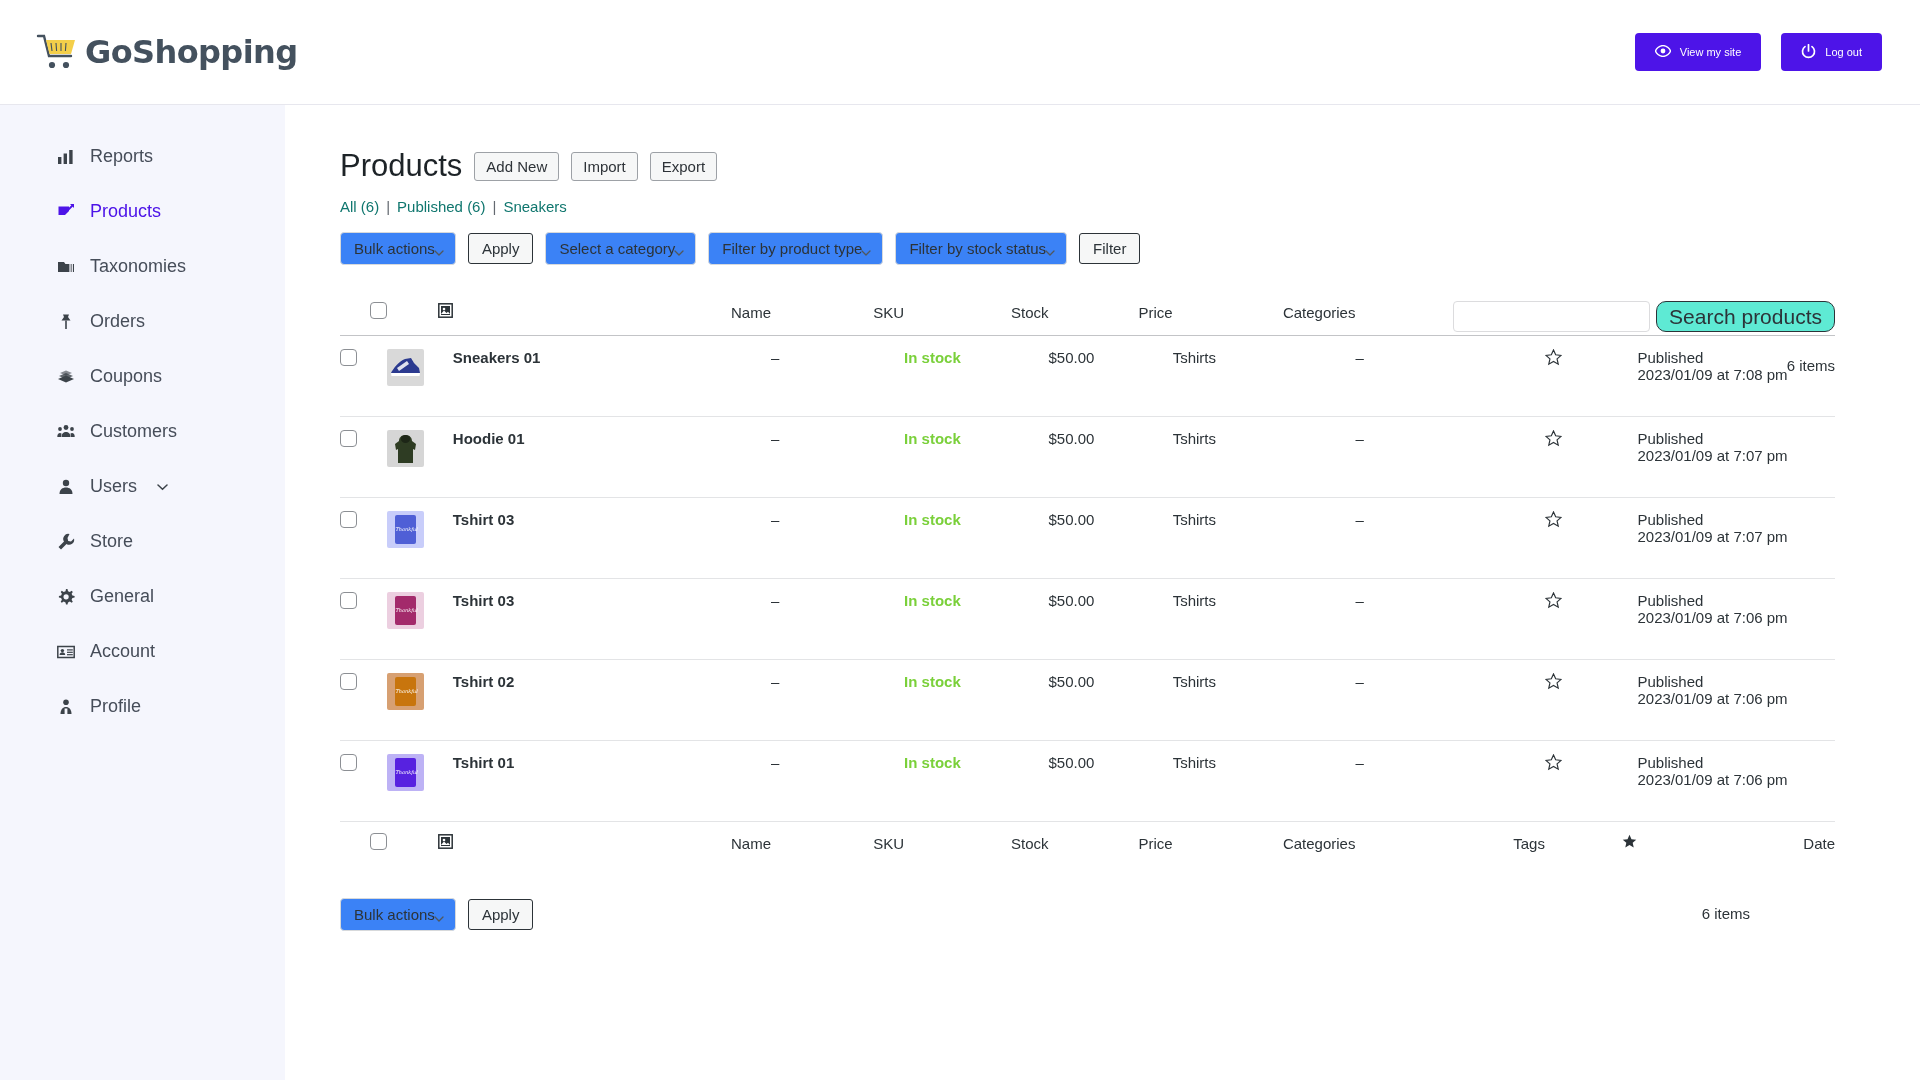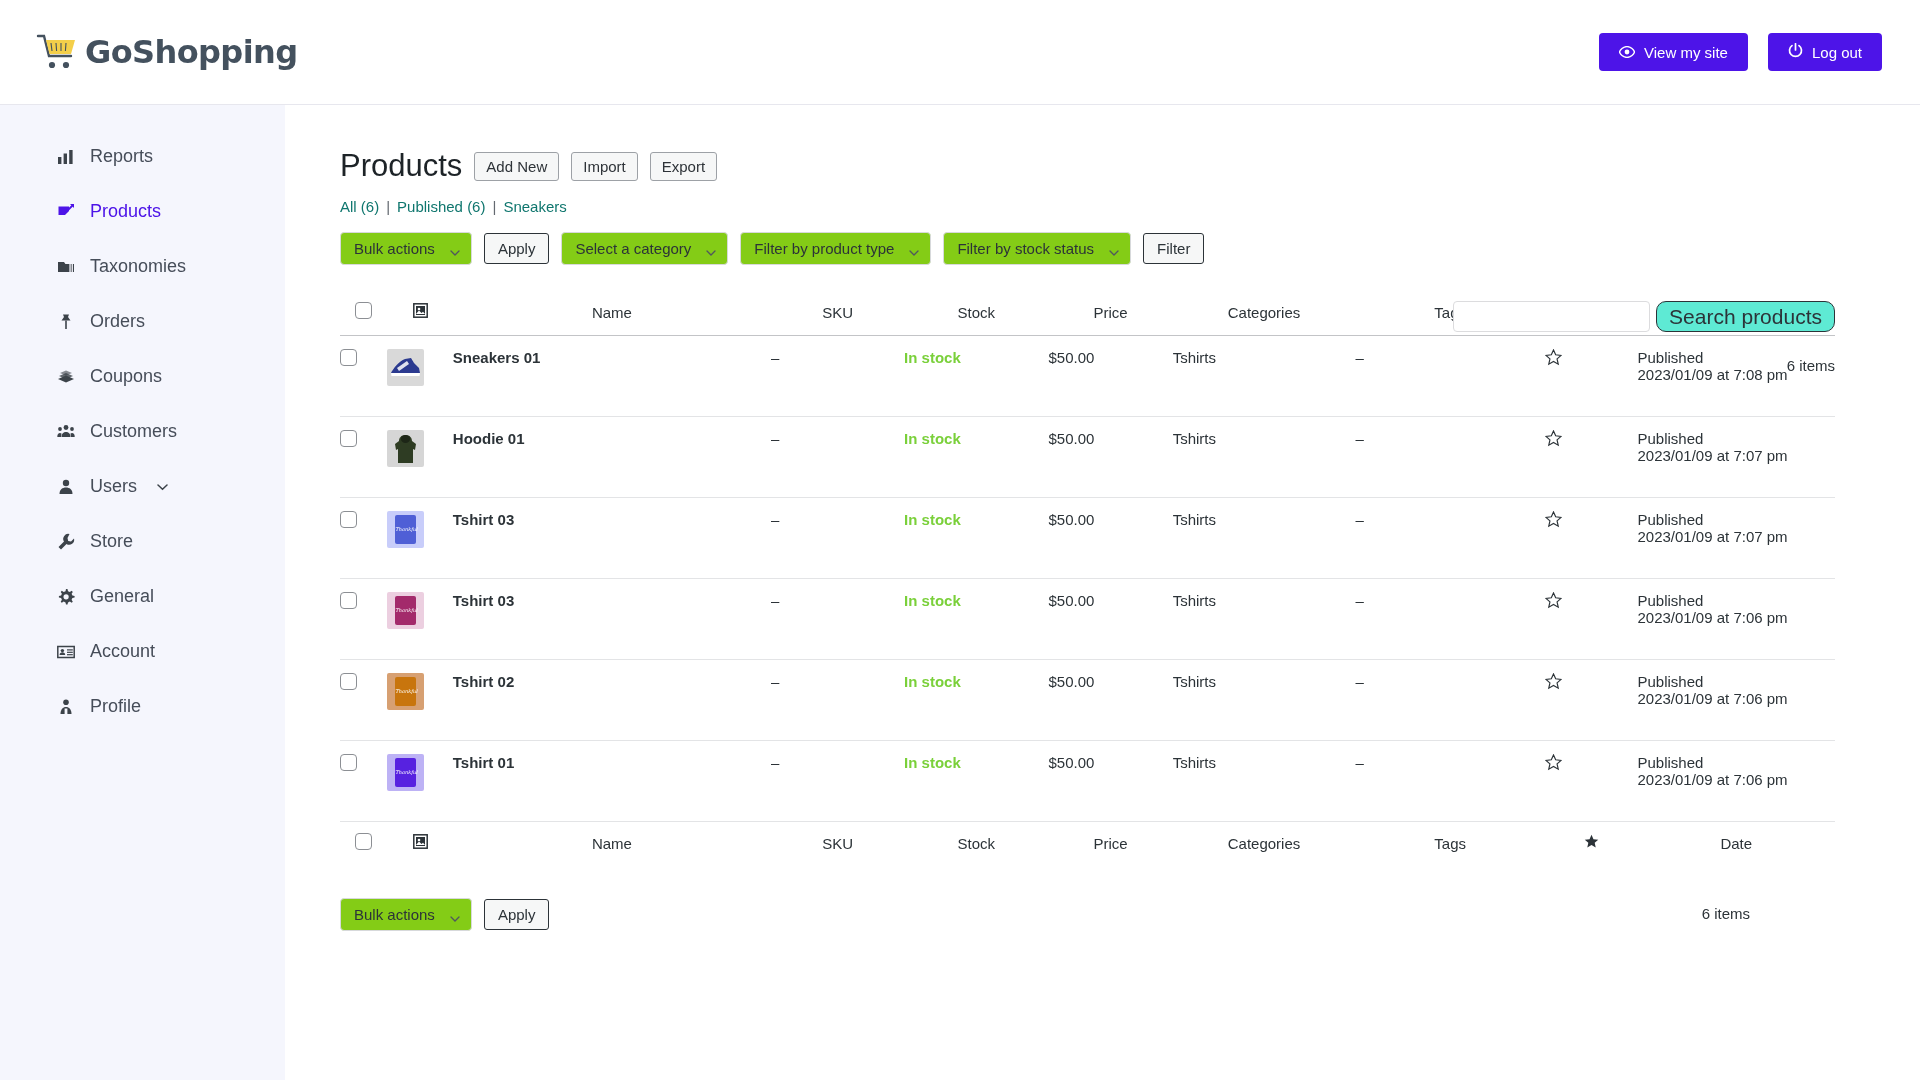--- a/index.html
+++ b/index.html
@@ -20,21 +20,21 @@
   }
   .brand { display: flex; align-items: flex-end; gap: 7px; }
   .brand-cart { width: 42px; height: 38px; position: relative; flex: 0 0 auto; }
   .brand-text {
     font-size: 32px; font-weight: bold; color: #44515e; letter-spacing: -0.6px;
     font-family: "DejaVu Sans", sans-serif;
   }
   .topbar-actions { display: flex; align-items: center; gap: 20px; }
   .btn-purple {
     background: #4d14e8; color: #fff; border: none; border-radius: 4px;
-    height: 38px; padding: 0 20px; font-size: 15px;
+    height: 38px; padding: 0 20px; font-size: 11px;
     font-family: "Liberation Sans", sans-serif;
     display: inline-flex; align-items: center; gap: 9px; cursor: pointer;
   }
 
   
   .sidebar {
     position: absolute; left: 0; top: 105px; width: 285px; height: 975px;
     background: #f5f6fd;
   }
   .nav { padding-top: 24px; }
@@ -74,23 +74,23 @@
   }
   .subsub a { color: #0f766e; text-decoration: none; cursor: pointer; }
   .subsub .sep { color: #646970; }
 
   .filterbar {
     margin-top: 17px; display: flex; align-items: center; gap: 12px;
     position: relative;
   }
   .select {
     position: relative; height: 33px; min-width: 120px;
-    border: 1px solid #d7d9db; border-radius: 4px; background: #84cc16;
+    border: 1px solid #d7d9db; border-radius: 4px; background: #3b82f6;
     display: inline-flex; align-items: center;
-    padding: 0 36px 0 13px; font-size: 15px; color: #2c3338; cursor: pointer;
+    padding: 0 20px 0 13px; font-size: 15px; color: #2c3338; cursor: pointer;
     font-family: "Liberation Sans", sans-serif;
   }
   .select .chev {
     position: absolute; right: 11px; top: 50%; transform: translateY(-50%);
     width: 10px; height: 10px;
   }
   .btn-apply {
     background: #f6f7f7; border: 1px solid #2c3338; border-radius: 3px;
     color: #2c3338; font-size: 15px; height: 31px; padding: 0 13px;
     cursor: pointer; font-family: "Liberation Sans", sans-serif;
@@ -115,21 +115,21 @@
     font-size: 15px; color: #2c3338;
   }
 
   
   table.products {
     margin-top: 26px; width: 1495px; border-collapse: collapse;
     table-layout: fixed;
   }
   table.products thead th,
   table.products tfoot th {
-    text-align: center; font-weight: normal; font-size: 15px; color: #2c3338;
+    text-align: right; font-weight: normal; font-size: 15px; color: #2c3338;
     padding: 11px 0 13px 0; border-bottom: 1px solid #c3c4c7;
     font-family: "Liberation Sans", sans-serif;
     margin-left: 28px;
   }
   table.products tfoot th { border-bottom: none; border-top: 1px solid #c3c4c7; }
   table.products td {
     padding: 13px 0 30px 0; font-size: 15px; color: #2c3338;
     border-bottom: 1px solid #e3e4e6; vertical-align: top;
   }
   .col-cb    { width: 42px; }

